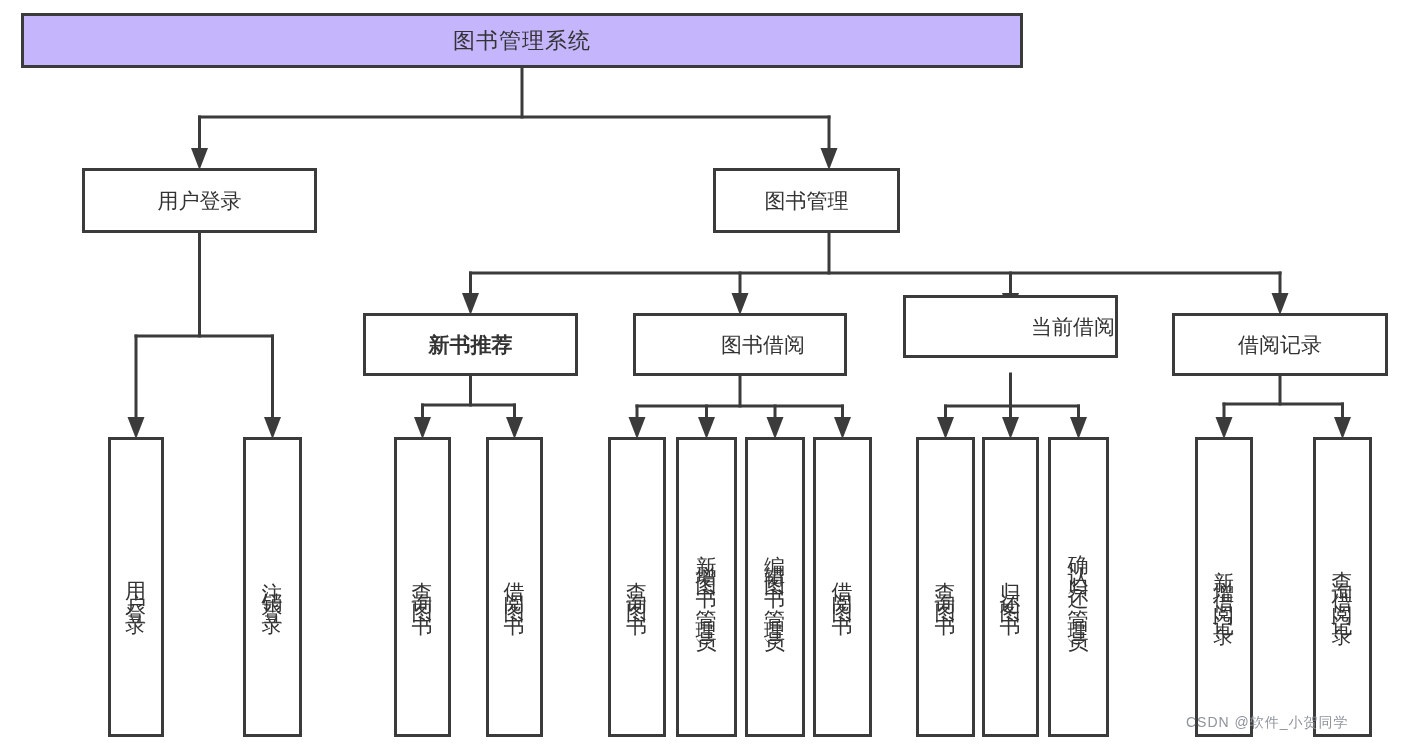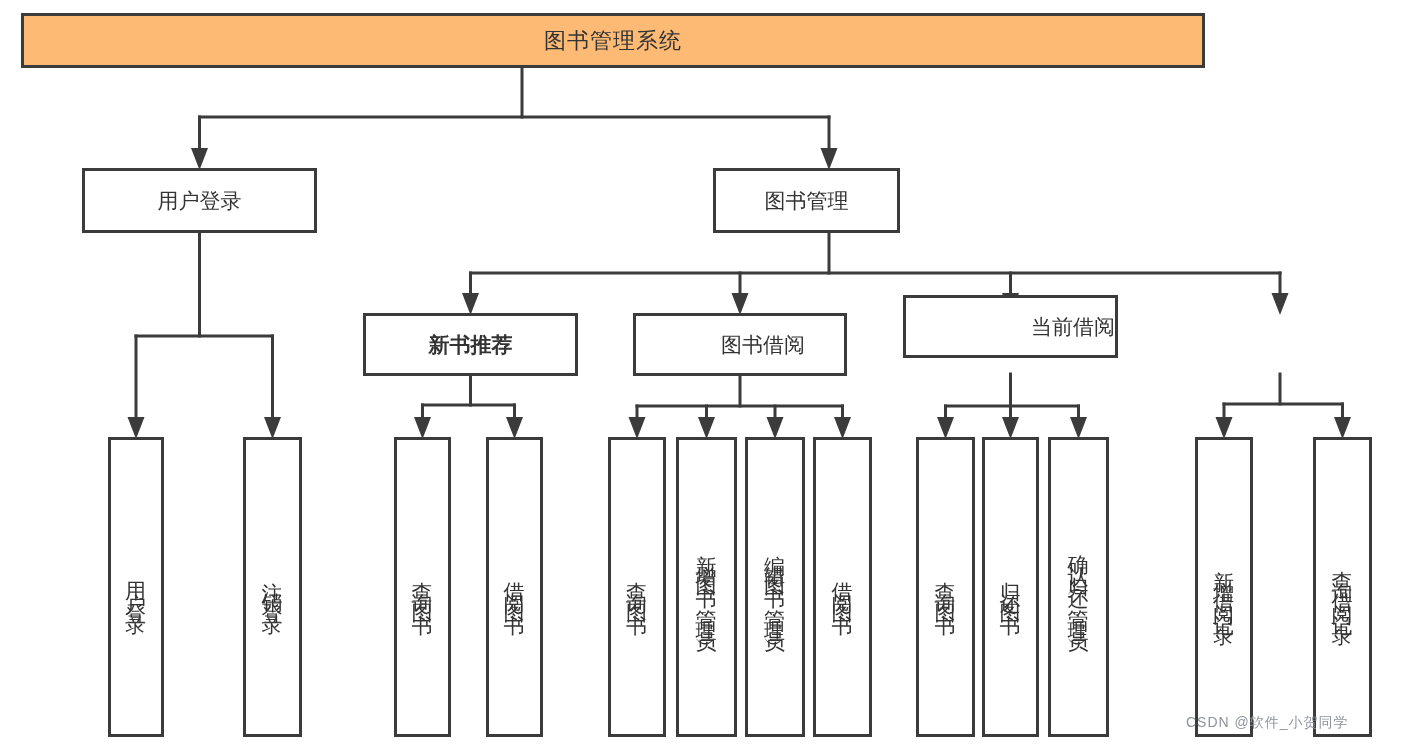--- a/index.html
+++ b/index.html
@@ -109,37 +109,40 @@
       <line x1="1078.5" y1="406" x2="1078.5" y2="421" stroke="#3b3b3b" stroke-width="3" stroke-linecap="square" data-name="connector-segment"></line>
       <polygon points="1070,417 1087,417 1078.5,439" fill="#3b3b3b" data-name="arrowhead"></polygon>
       <line x1="1280" y1="374" x2="1280" y2="404" stroke="#3b3b3b" stroke-width="3" stroke-linecap="square" data-name="connector-segment"></line>
       <line x1="1224" y1="404" x2="1342.5" y2="404" stroke="#3b3b3b" stroke-width="3" stroke-linecap="square" data-name="connector-segment"></line>
       <line x1="1224" y1="404" x2="1224" y2="421" stroke="#3b3b3b" stroke-width="3" stroke-linecap="square" data-name="connector-segment"></line>
       <polygon points="1215.5,417 1232.5,417 1224,439" fill="#3b3b3b" data-name="arrowhead"></polygon>
       <line x1="1342.5" y1="404" x2="1342.5" y2="421" stroke="#3b3b3b" stroke-width="3" stroke-linecap="square" data-name="connector-segment"></line>
       <polygon points="1334,417 1351,417 1342.5,439" fill="#3b3b3b" data-name="arrowhead"></polygon>
     </svg>
   <div class="watermark" data-name="watermark" style="color: rgb(143, 147, 156);">CSDN @软件_小贺同学</div>
-<div class="node" data-name="node-root" style="left: 21px; top: 13px; width: 1184px; height: 55px; border-color: rgb(59, 59, 59); background: #fdba74;">
+<div class="node" data-name="node-root" style="left: 21px; top: 13px; width: 1002px; height: 55px; border-color: rgb(59, 59, 59); background: #c4b5fd;">
       <span class="label" data-name="node-label" style="color: rgb(51, 51, 51);">图书管理系统</span>
     </div>
     <div class="node" data-name="node-user-login" style="left: 82px; top: 168px; width: 235px; height: 65px; border-color: rgb(59, 59, 59); background: rgb(255, 255, 255);">
       <span class="label" data-name="node-label" style="color: rgb(51, 51, 51);">用户登录</span>
     </div>
     <div class="node" data-name="node-book-mgmt" style="left: 713px; top: 168px; width: 187px; height: 65px; border-color: rgb(59, 59, 59); background: rgb(255, 255, 255); align-items: center;">
       <span class="label" data-name="node-label" style="color: rgb(51, 51, 51);">图书管理</span>
     </div>
     <div class="node" data-name="node-new-book-rec" style="left: 363px; top: 313px; width: 215px; height: 63px; border-color: rgb(59, 59, 59); background: rgb(255, 255, 255); font-weight: bold;">
       <span class="label" data-name="node-label" style="color: rgb(51, 51, 51);">新书推荐</span>
     </div>
     <div class="node" data-name="node-book-borrow" style="left: 633px; top: 313px; width: 214px; height: 63px; border-color: rgb(59, 59, 59); background: rgb(255, 255, 255); padding-left: 46px;">
       <span class="label" data-name="node-label" style="color: rgb(51, 51, 51);">图书借阅</span>
     </div>
     <div class="node" data-name="node-current-borrow" style="left: 903px; top: 295px; width: 215px; height: 63px; border-color: rgb(59, 59, 59); background: rgb(255, 255, 255); justify-content: flex-end;">
       <span class="label" data-name="node-label" style="color: rgb(51, 51, 51);">当前借阅</span>
+    </div>
+    <div class="node" data-name="node-borrow-records" style="left: 1172px; top: 313px; width: 216px; height: 63px; border-color: rgb(59, 59, 59); background: rgb(255, 255, 255);">
+      <span class="label" data-name="node-label" style="color: rgb(51, 51, 51);">借阅记录</span>
     </div>
     <div class="node vertical" data-name="node-leaf-user-login" style="left: 108px; top: 437px; width: 56px; height: 300px; border-color: rgb(59, 59, 59); background: rgb(255, 255, 255);">
       <span class="label" data-name="node-label" style="color: rgb(51, 51, 51);">用户登录</span>
     </div>
     <div class="node vertical" data-name="node-leaf-logout" style="left: 243px; top: 437px; width: 59px; height: 300px; border-color: rgb(59, 59, 59); background: rgb(255, 255, 255);">
       <span class="label" data-name="node-label" style="color: rgb(51, 51, 51);">注销登录</span>
     </div>
     <div class="node vertical" data-name="node-leaf-query-books-rec" style="left: 394px; top: 437px; width: 57px; height: 300px; border-color: rgb(59, 59, 59); background: rgb(255, 255, 255);">
       <span class="label" data-name="node-label" style="color: rgb(51, 51, 51);">查询图书</span>
     </div>

